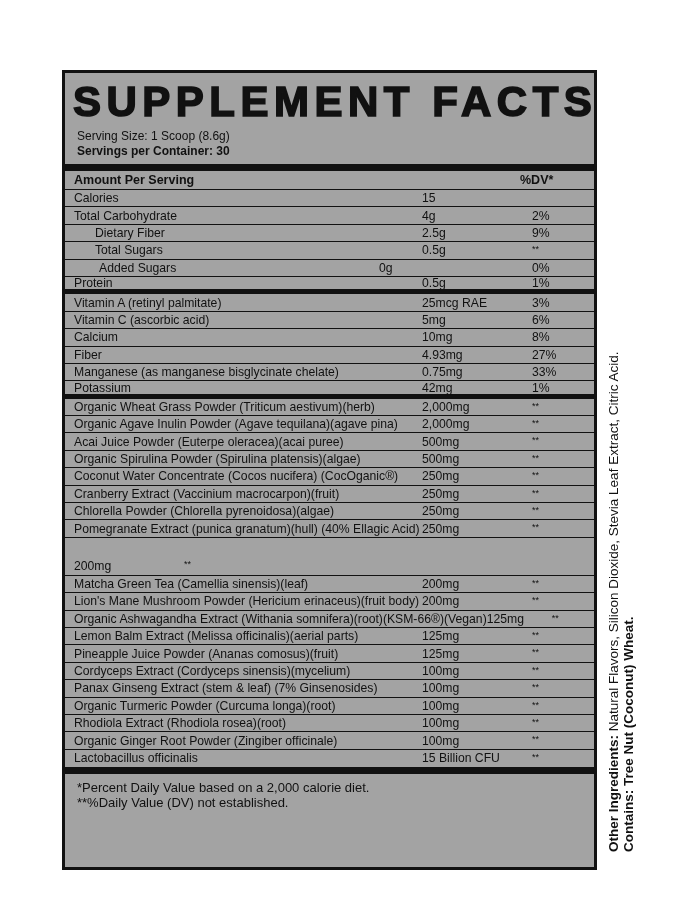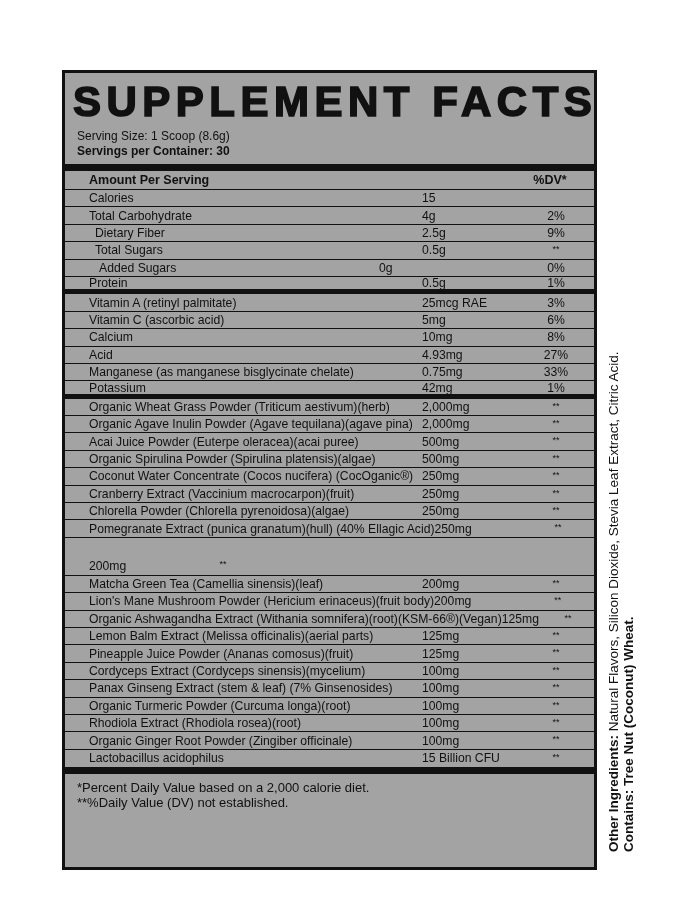--- a/index.html
+++ b/index.html
@@ -13,25 +13,25 @@
       font-family: "Liberation Sans", sans-serif; font-weight: 900;
       font-size: 42px; letter-spacing: 5.5px; line-height: 1;
       margin: 8px 0 0 8px; white-space: nowrap;
       -webkit-text-stroke: 1.6px #111;
     }
     .serving { margin: 6px 0 0 12px; font-size: 12px; line-height: 15px; }
     .serving .bold { font-weight: bold; }
     .thickbar { height: 7px; background: #111; margin-top: 5px; }
     .row {
       display: flex; align-items: center; height: 17.4px; font-size: 12.2px;
-      border-bottom: 1.5px solid #111; box-sizing: border-box; padding-left: 24px;
+      border-bottom: 1.5px solid #111; box-sizing: border-box; padding-left: 9px;
     }
     .row .name { flex: 1; white-space: nowrap; }
     .row .amt { width: 110px; text-align: left; }
-    .row .dv { width: 48px; text-align: center; padding-right: 14px; }
+    .row .dv { width: 48px; text-align: left; padding-right: 14px; }
     .row .dv.stars { font-size: 9px; vertical-align: top; align-self: flex-start; padding-top: 2px; }
     .row.header { font-weight: bold; font-size: 12.5px; height: 19px; }
     .row.indent1 { padding-left: 30px; }
     .row.indent2 { padding-left: 34px; gap: 43px; }
     .row.thick-bottom { border-bottom: 5px solid #111; }
     .row.tall { height: 38px; align-items: flex-end; padding-bottom: 2px; }
     .row.tall .name { white-space: normal; line-height: 15px; }
     .row.tall .amt { padding-bottom: 0; }
     .row.tall .dv.stars { align-self: flex-end; padding-bottom: 4px; }
     .row.no-border { border-bottom: none; }
@@ -102,21 +102,21 @@
         <span class="name">Vitamin C (ascorbic acid)</span>
         <span class="amt">5mg</span>
         <span class="dv">6%</span>
       </div>
       <div class="row">
         <span class="name">Calcium</span>
         <span class="amt">10mg</span>
         <span class="dv">8%</span>
       </div>
       <div class="row">
-        <span class="name">Acid</span>
+        <span class="name">Fiber</span>
         <span class="amt">4.93mg</span>
         <span class="dv">27%</span>
       </div>
       <div class="row">
         <span class="name">Manganese (as manganese bisglycinate chelate)</span>
         <span class="amt">0.75mg</span>
         <span class="dv">33%</span>
       </div>
       <div class="row thick-bottom">
         <span class="name">Potassium</span>
@@ -213,21 +213,21 @@
         <span class="name">Rhodiola Extract (Rhodiola rosea)(root)</span>
         <span class="amt">100mg</span>
         <span class="dv stars">**</span>
       </div>
       <div class="row">
         <span class="name">Organic Ginger Root Powder (Zingiber officinale)</span>
         <span class="amt">100mg</span>
         <span class="dv stars">**</span>
       </div>
       <div class="row no-border">
-        <span class="name">Lactobacillus acidophilus</span>
+        <span class="name">Lactobacillus officinalis</span>
         <span class="amt">15 Billion CFU</span>
         <span class="dv stars">**</span>
       </div>
     </div>
 
   <div class="footer-bar"></div>
   <div class="footnotes">
     <div>*Percent Daily Value based on a 2,000 calorie diet.</div>
     <div>**%Daily Value (DV) not established.</div>
   </div>

